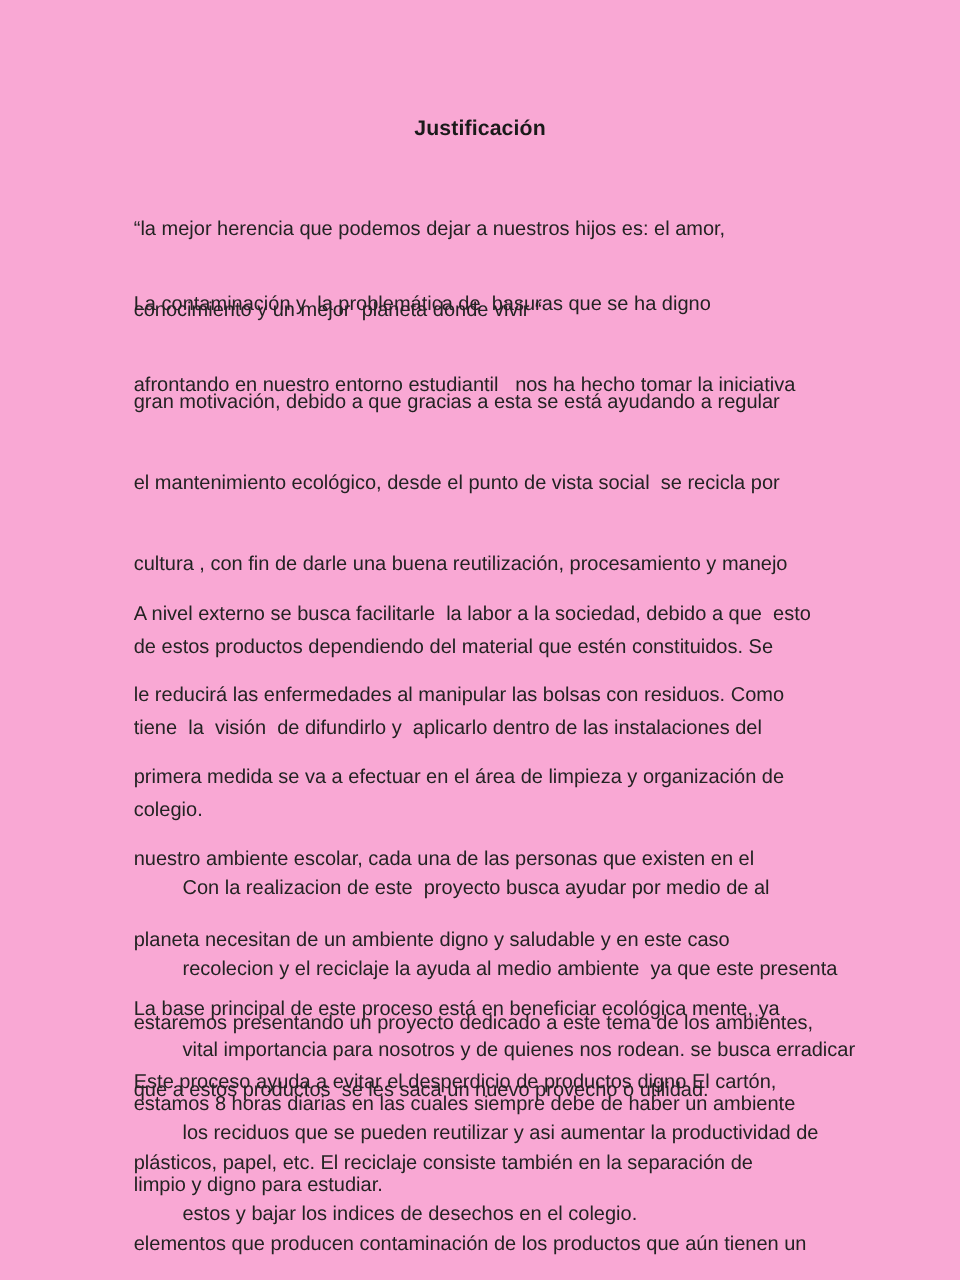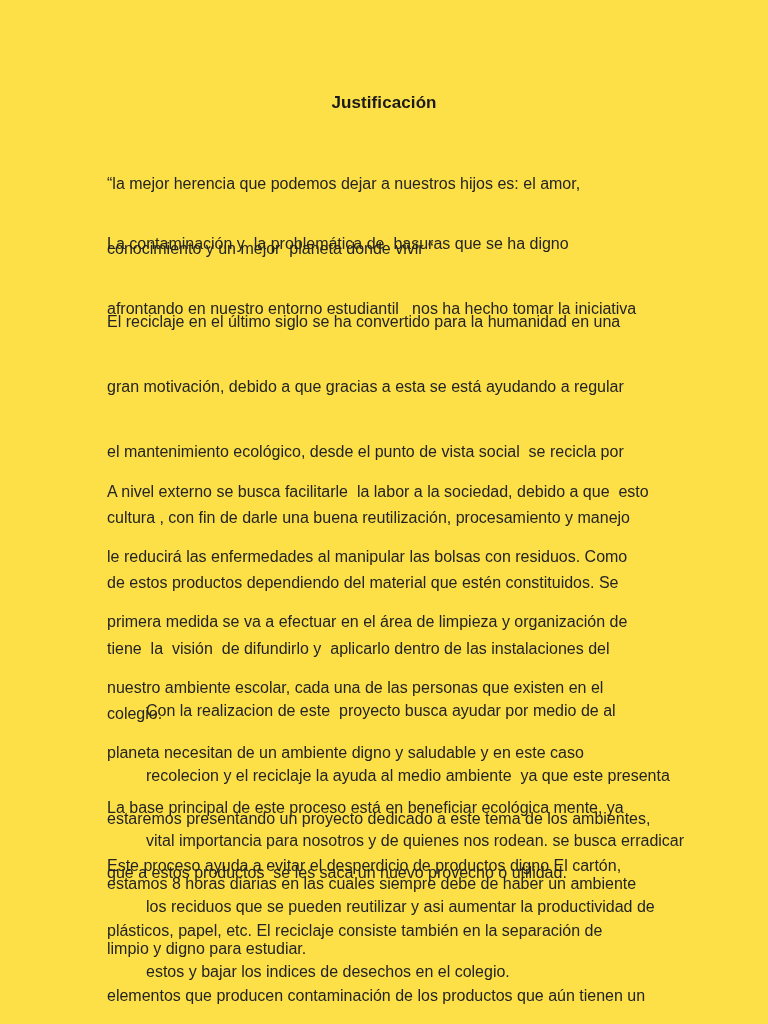--- a/index.html
+++ b/index.html
@@ -14,21 +14,21 @@
       overflow: hidden;
       font-family: "Liberation Sans", sans-serif;
       color: #1e1e1e;
     }
     .page {
       position: absolute;
       left: 0;
       top: 0;
       width: 768px;
       height: 1024px;
-      background: #fde047;
+      background: #f9a8d4;
     }
     .title {
       position: absolute;
       top: 93px;
       left: 0;
       width: 768px;
       text-align: center;
       font-size: 17px;
       font-weight: bold;
       letter-spacing: 0.1px;
@@ -57,21 +57,20 @@
     <span class="line">“la mejor herencia que podemos dejar a nuestros hijos es: el amor,</span>
     <span class="line">conocimiento y un mejor  planeta donde vivir “</span>
   </p>
 
   <p class="para" style="top:189px;">
     <span class="line">La contaminación y  la problemática de  basuras que se ha digno</span>
     <span class="line">afrontando en nuestro entorno estudiantil   nos ha hecho tomar la iniciativa</span>
   </p>
 
   <p class="para" style="top:267px;">
-    <span class="line">El reciclaje en el último siglo se ha convertido para la humanidad en una</span>
     <span class="line">gran motivación, debido a que gracias a esta se está ayudando a regular</span>
     <span class="line">el mantenimiento ecológico, desde el punto de vista social  se recicla por</span>
     <span class="line">cultura , con fin de darle una buena reutilización, procesamiento y manejo</span>
     <span class="line">de estos productos dependiendo del material que estén constituidos. Se</span>
     <span class="line">tiene  la  visión  de difundirlo y  aplicarlo dentro de las instalaciones del</span>
     <span class="line">colegio.</span>
   </p>
 
   <p class="para" style="top:437px;">
     <span class="line">A nivel externo se busca facilitarle  la labor a la sociedad, debido a que  esto</span>

